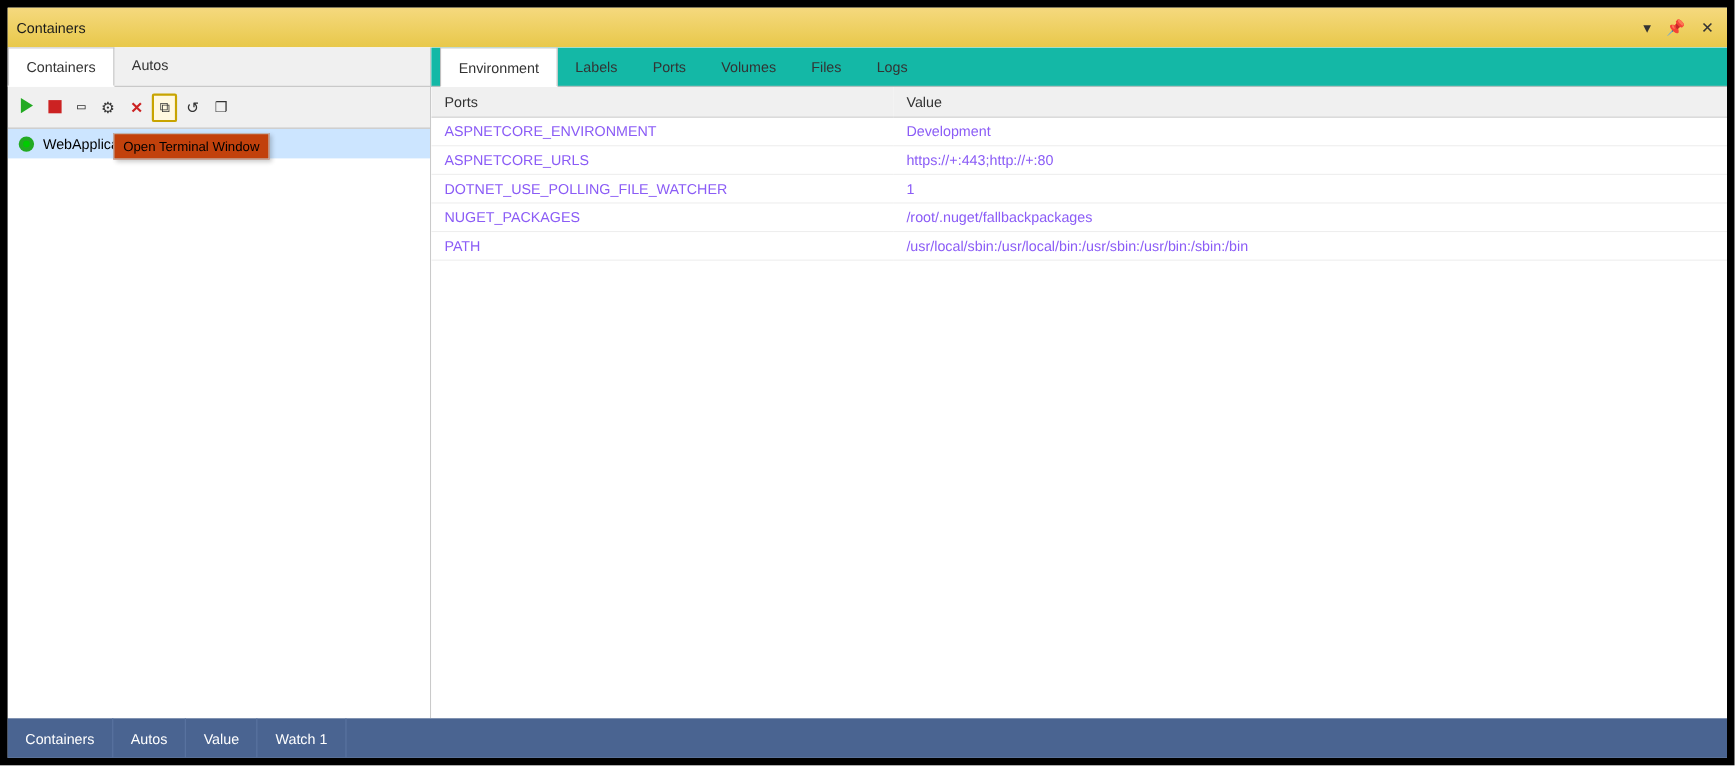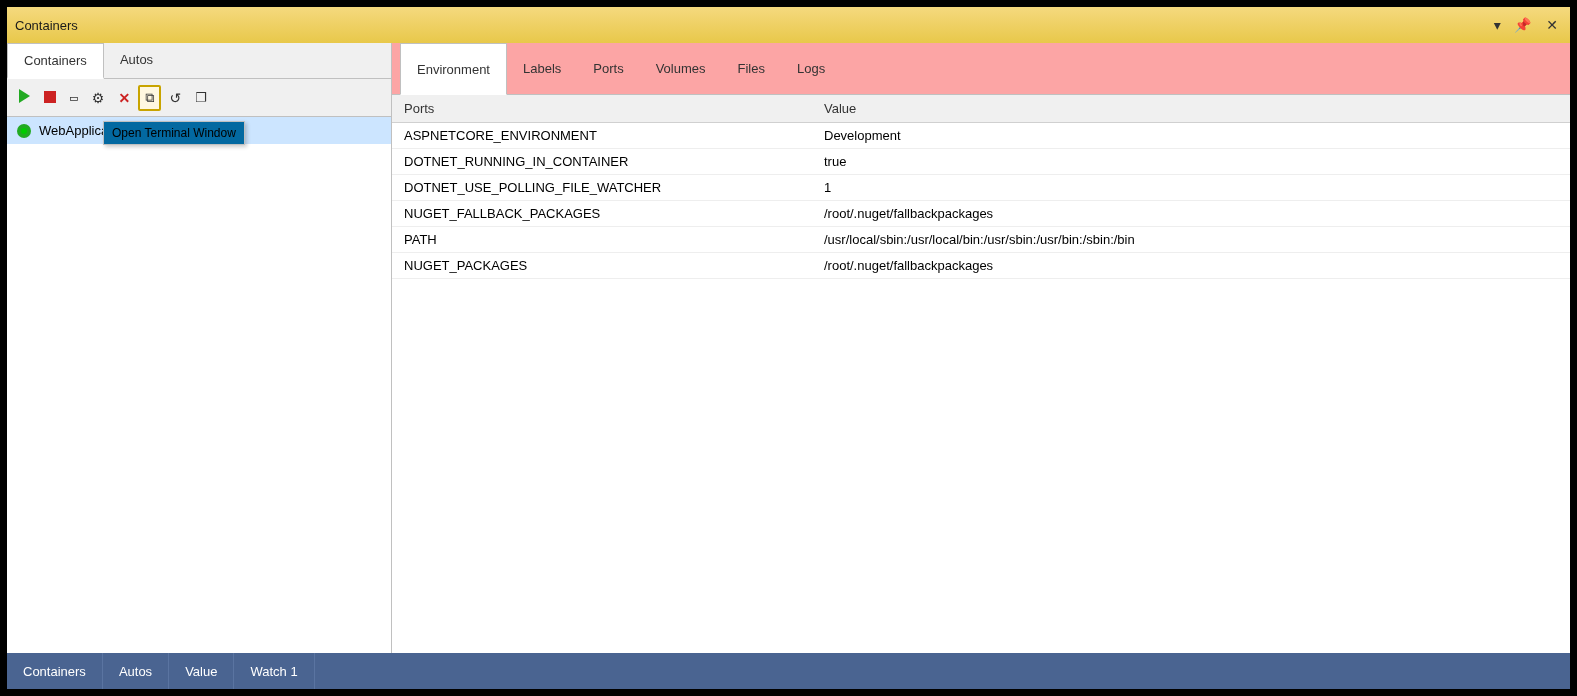--- a/index.html
+++ b/index.html
@@ -122,21 +122,21 @@
 
     .toolbar-btn.active-btn {
       border: 2px solid #c8a400;
       background: #fff8e0;
     }
 
     .tooltip-popup {
       position: absolute;
       top: 42px;
       left: 96px;
-      background: #0369a1;
+      background: #c2410c;
       border: 1px solid #c0c0c0;
       padding: 4px 8px;
       font-size: 12px;
       z-index: 100;
       white-space: nowrap;
       box-shadow: 2px 2px 4px rgba(0,0,0,0.2);
     }
 
     .container-list {
       flex: 1;
@@ -177,23 +177,23 @@
       flex: 1;
       display: flex;
       flex-direction: column;
       background: #fff;
       overflow: hidden;
     }
 
     .right-tabs-row {
       display: flex;
       flex-direction: row;
-      background: #fca5a5;
+      background: #14b8a6;
       border-bottom: 1px solid #c0c0c0;
-      height: 52px;
+      height: 36px;
       padding-left: 8px;
     }
 
     .right-tab {
       padding: 8px 16px;
       cursor: pointer;
       font-size: 13px;
       color: #333;
       border: none;
       background: none;
@@ -231,21 +231,21 @@
       color: #333;
     }
 
     tbody tr {
       border-bottom: 1px solid #eee;
     }
 
     tbody td {
       padding: 5px 12px;
       font-size: 13px;
-      color: #000000;
+      color: #8b5cf6;
       vertical-align: middle;
     }
 
     
     .status-bar {
       height: 36px;
       background: #4a6491;
       display: flex;
       align-items: stretch;
       flex-shrink: 0;
@@ -384,38 +384,34 @@
               <th style="width: 420px;">Ports</th>
               <th>Value</th>
             </tr>
           </thead>
           <tbody id="env-table-body">
           <tr>
                 <td>ASPNETCORE_ENVIRONMENT</td>
                 <td>Development</td>
               </tr>
               <tr>
-                <td>DOTNET_RUNNING_IN_CONTAINER</td>
-                <td>true</td>
+                <td>ASPNETCORE_URLS</td>
+                <td>https://+:443;http://+:80</td>
               </tr>
               <tr>
                 <td>DOTNET_USE_POLLING_FILE_WATCHER</td>
                 <td>1</td>
               </tr>
               <tr>
-                <td>NUGET_FALLBACK_PACKAGES</td>
+                <td>NUGET_PACKAGES</td>
                 <td>/root/.nuget/fallbackpackages</td>
               </tr>
               <tr>
                 <td>PATH</td>
                 <td>/usr/local/sbin:/usr/local/bin:/usr/sbin:/usr/bin:/sbin:/bin</td>
-              </tr>
-              <tr>
-                <td>NUGET_PACKAGES</td>
-                <td>/root/.nuget/fallbackpackages</td>
               </tr>
             </tbody>
         </table>
       </div>
     </div>
   </div>
 
   <div class="status-bar">
     <div class="status-tab">Containers</div>
     <div class="status-tab">Autos</div>

